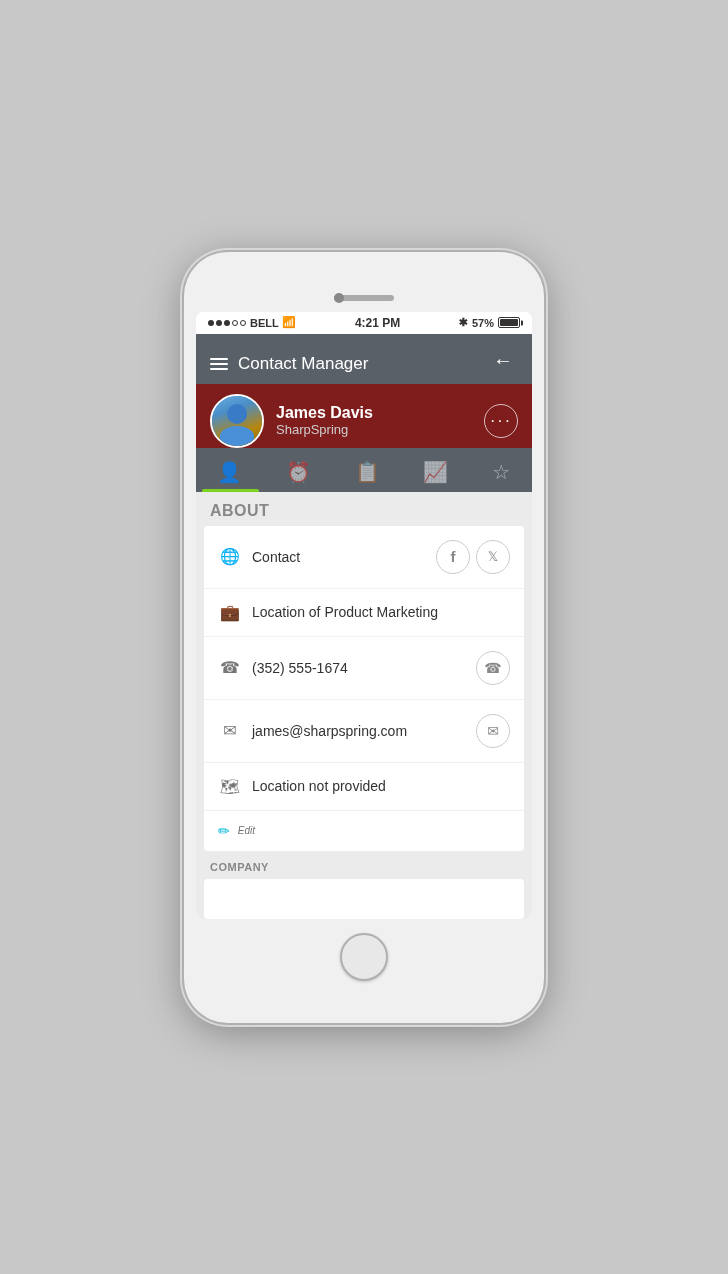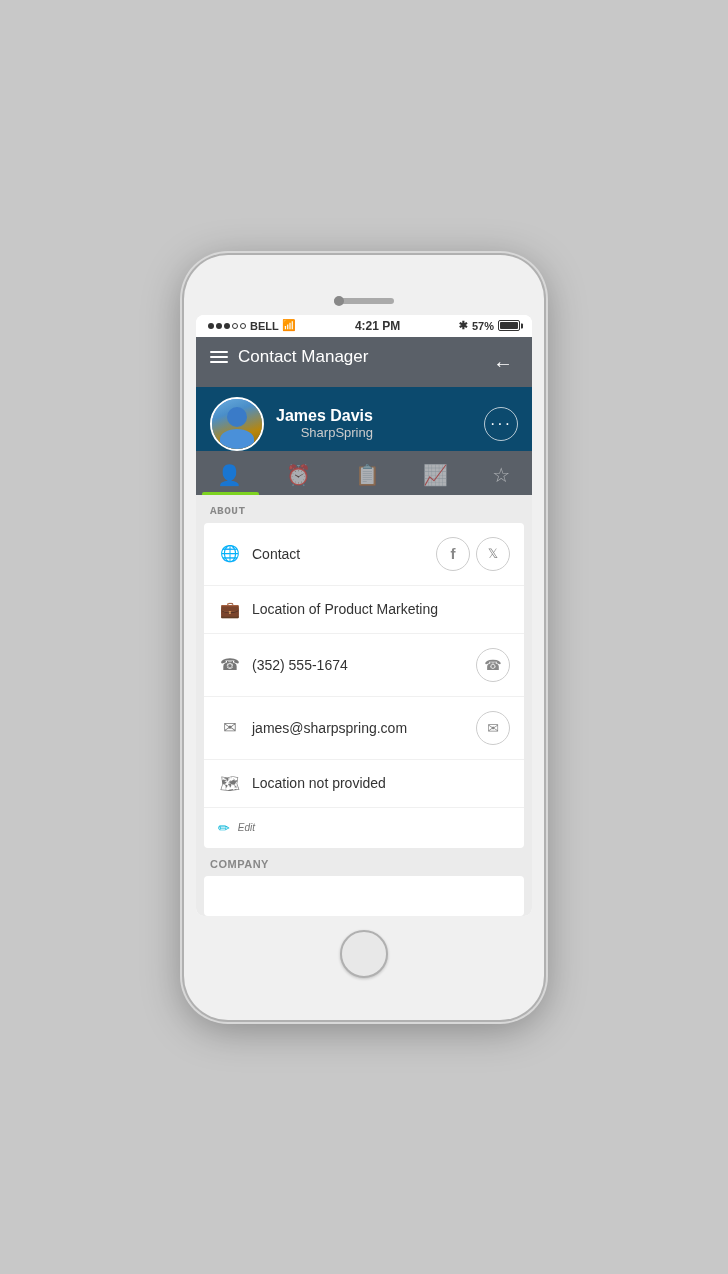--- a/index.html
+++ b/index.html
@@ -85,40 +85,39 @@
       width: 2px; height: 5px;
       background: #333; border-radius: 0 1px 1px 0;
     }
     .battery-fill { height: 100%; background: #333; border-radius: 1px; width: 100%; }
 
     
     .app-header {
       background: #5a6068;
       padding: 10px 14px;
       display: flex;
-      align-items: flex-start;
+      align-items: flex-end;
       justify-content: space-between;
     }
     .header-left { display: flex; align-items: center; gap: 10px; }
     .hamburger-icon { display: flex; flex-direction: column; gap: 3px; cursor: pointer; }
     .hamburger-icon span { display: block; width: 18px; height: 2px; background: #fff; border-radius: 1px; }
     .header-title { color: #fff; font-size: 17px; font-weight: 500; }
     .back-icon {
       color: #fff; font-size: 20px; cursor: pointer;
       width: 30px; height: 30px; display: flex; align-items: center; justify-content: center;
     }
 
     
     .contact-header {
-      background: #0c4a6e;
+      background: #7f1d1d;
       padding: 10px 14px 0;
       display: flex;
       align-items: center;
       justify-content: space-between;
-      text-align: right;
     }
     .contact-info { display: flex; align-items: center; gap: 12px; }
     .avatar {
       width: 54px; height: 54px; border-radius: 50%;
       background: linear-gradient(135deg, #4a90d9 0%, #3a7bc8 40%, #8B6914 100%);
       border: 2px solid #fff;
       overflow: hidden; display: flex; align-items: center; justify-content: center;
       font-size: 22px; color: #fff; font-weight: bold;
       position: relative;
     }
@@ -174,22 +173,22 @@
     }
 
     
     .content-area {
       background: #ebebeb;
       min-height: 200px;
     }
 
     .section-label {
       padding: 10px 14px 6px;
-      font-size: 11px; font-weight: 600;
-      color: #888; letter-spacing: 0.5px; font-family: Liberation Mono, monospace;
+      font-size: 16px; font-weight: 600;
+      color: #888; letter-spacing: 0.5px;
     }
 
     .card {
       background: #fff;
       margin: 0 8px;
       border-radius: 4px;
       overflow: hidden;
     }
 
     .card-row {

